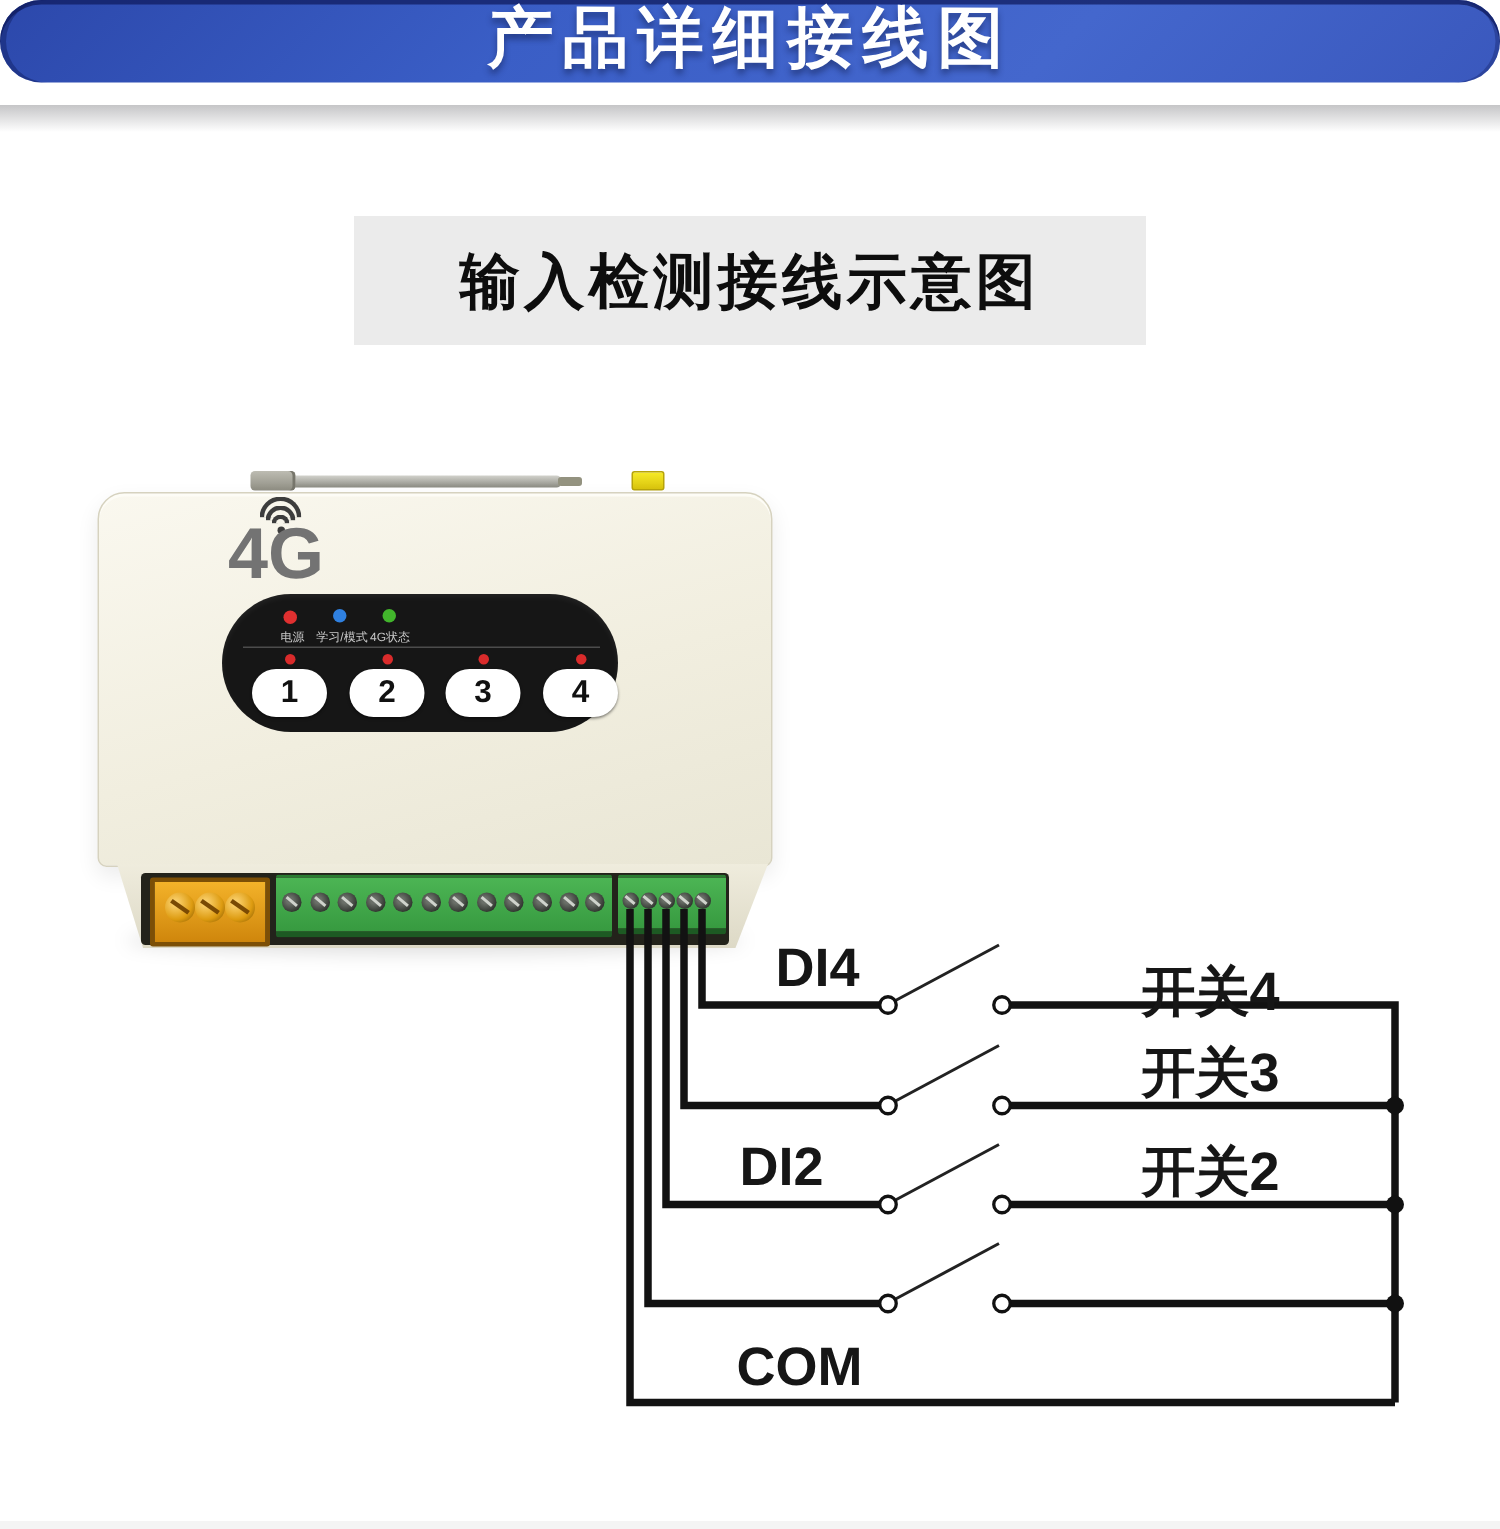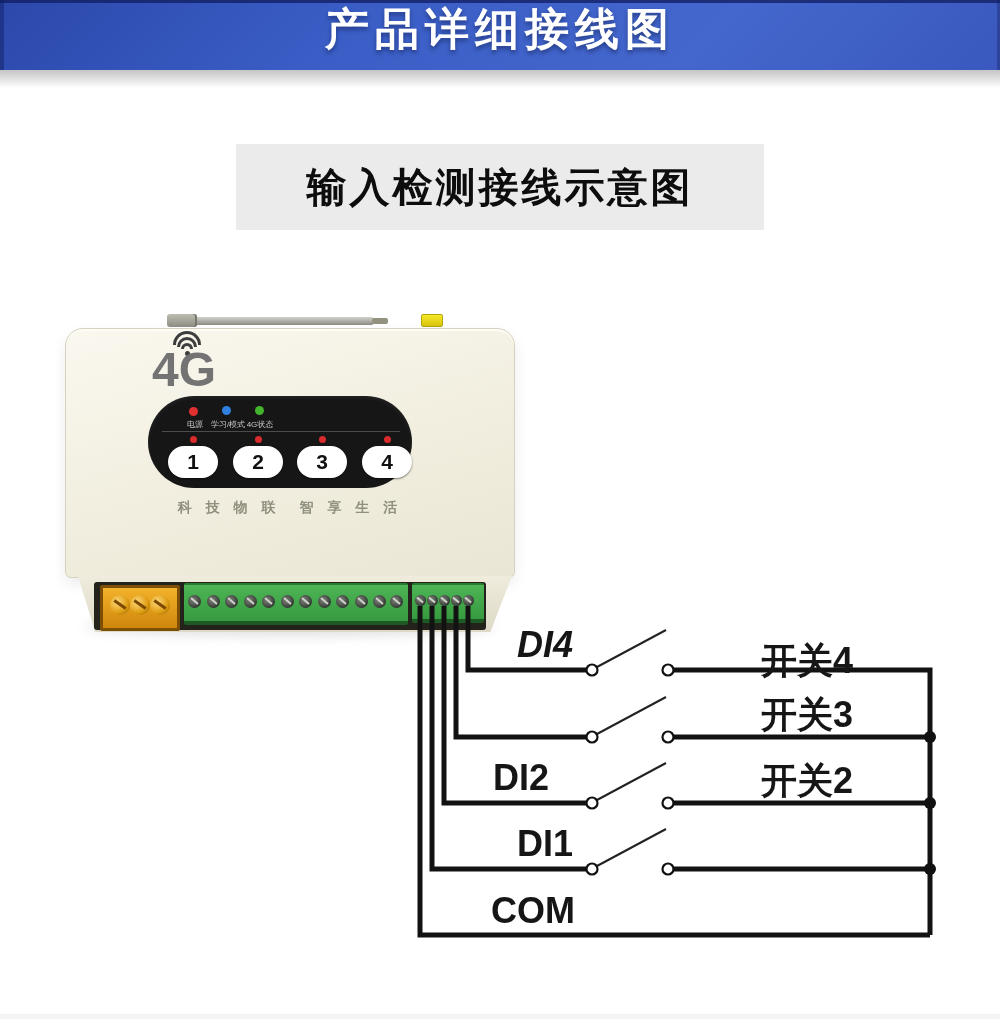--- a/index.html
+++ b/index.html
@@ -4,24 +4,24 @@
 <style>
   * { margin:0; padding:0; box-sizing:border-box; }
   html,body { background:#ffffff; }
   #screen {
     position:relative; width:1000px; height:1019px; overflow:hidden;
     background:#ffffff;
     font-family:"Liberation Sans","DejaVu Sans",sans-serif;
   }
   
   .banner {
-    position:absolute; left:0; top:0; width:1000px; height:70px;
+    position:absolute; left:0; top:0; width:1000px; height:55px;
     background:linear-gradient(135deg,#2c48ab 0%,#3a5ec6 35%,#4467cd 70%,#3a58bd 100%);
     box-shadow:inset 0 3px 0 rgba(16,28,96,.75), inset 4px 0 0 rgba(16,28,96,.45), inset -3px 0 0 rgba(16,28,96,.35);
-    display:flex; align-items:flex-start; justify-content:center;
+    display:flex; align-items:flex-end; justify-content:center;border-radius:31px;
   }
   .banner-title {
     color:#ffffff; font-size:44px; font-weight:bold; letter-spacing:6px;
     text-shadow:0 3px 4px rgba(10,20,60,.45);
   }
   .banner-shadow {
     position:absolute; left:0; top:70px; width:1000px; height:18px;
     background:linear-gradient(180deg, rgba(110,110,115,.40), rgba(255,255,255,0));
   }
   
@@ -191,21 +191,20 @@
   <div class="chan-btn" style="left:233px;">
       <span>2</span>
     </div>
   <div class="chan-btn" style="left:297px;">
       <span>3</span>
     </div>
   <div class="chan-btn" style="left:362px;">
       <span>4</span>
     </div>
 
-  <div class="tagline">科 技 物 联　智 享 生 活</div>
 
   <div class="term-orange">
     <div class="screw-o" style="left:7px;">
         <div class="slot"></div>
       </div>
     <div class="screw-o" style="left:27px;">
         <div class="slot"></div>
       </div>
     <div class="screw-o" style="left:47px;">
         <div class="slot"></div>
@@ -297,22 +296,21 @@
       <circle cx="592" cy="869" r="5.5"></circle>
       <circle cx="668" cy="869" r="5.5"></circle>
     </g>
     <g fill="#111111" stroke="none">
       <circle cx="930" cy="737" r="6"></circle>
       <circle cx="930" cy="803" r="6"></circle>
       <circle cx="930" cy="869" r="6"></circle>
     </g>
   </svg>
 
-  <div class="di-label" style="left:480px; top:624px;font-style:italic;">DI4</div>
+  <div class="di-label" style="left:480px; top:624px;">DI4</div>
   <div class="sw-label" style="left:722px; top:624px;margin-top:13px;">开关4</div>
   <div class="sw-label" style="left:722px; top:691px;">开关3</div>
   <div class="di-label" style="left:456px; top:757px;">DI2</div>
   <div class="sw-label" style="left:722px; top:757px;">开关2</div>
-  <div class="di-label" style="left:480px; top:823px;">DI1</div>
   <div class="com-label" style="left:468px; top:890px;">COM</div>
 
   <div class="footer-strip"></div>
 </div>
 
 </body></html>

